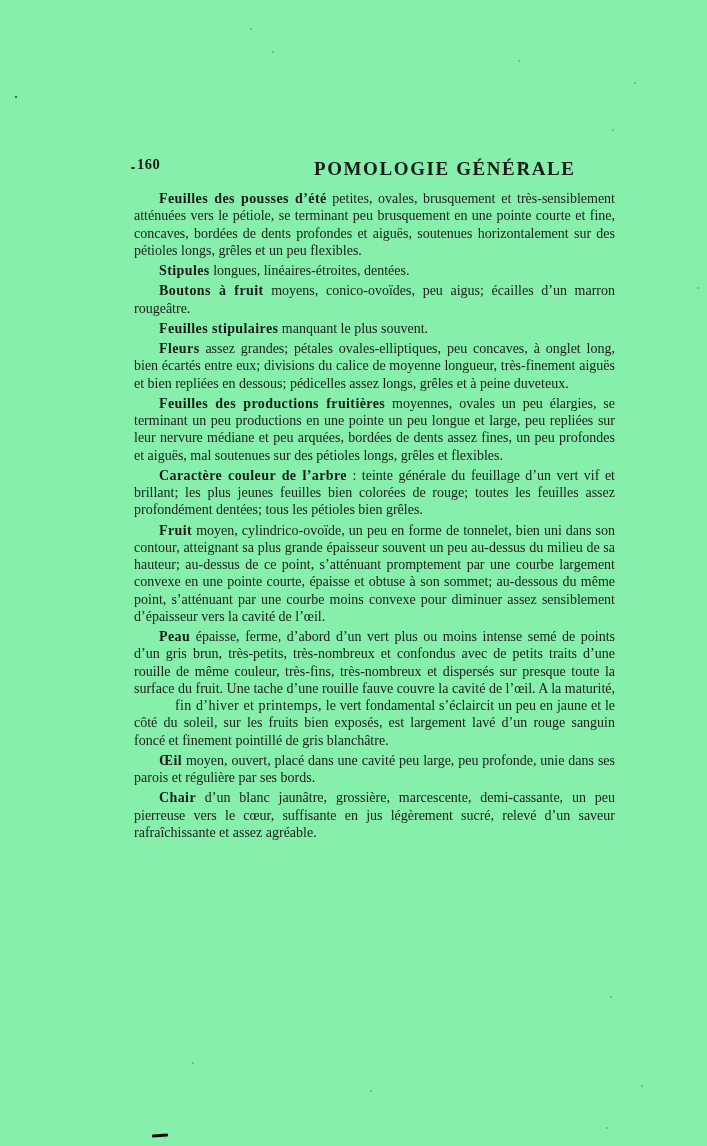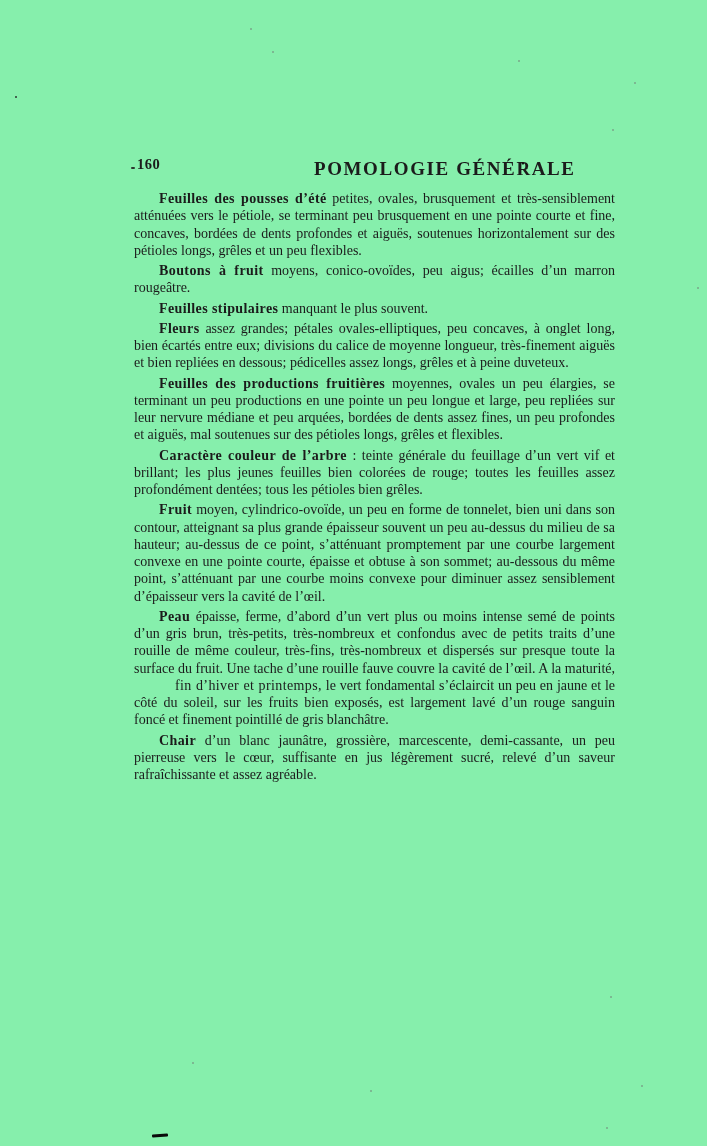--- a/index.html
+++ b/index.html
@@ -50,27 +50,29 @@
 <body>
 
 <div class="page">
 
   <div class="page-number">160</div>
   <div class="running-title">POMOLOGIE GÉNÉRALE</div>
   <div class="header-mark">•</div>
 
   <div class="content">
     <p><b class="lead">Feuilles des pousses d’été</b><span> petites, ovales, brusquement et très-sensiblement atténuées vers le pétiole, se terminant peu brusquement en une pointe courte et fine, concaves, bordées de dents profondes et aiguës, soutenues horizontalement sur des pétioles longs, grêles et un peu flexibles.</span><b class="inline-bold"></b><span></span></p>
+    <p><b class="lead">Stipules</b><span> longues, linéaires-étroites, dentées.</span><b class="inline-bold"></b><span></span></p>
     <p><b class="lead">Boutons à fruit</b><span> moyens, conico-ovoïdes, peu aigus; écailles d’un marron rougeâtre.</span><b class="inline-bold"></b><span></span></p>
     <p><b class="lead">Feuilles stipulaires</b><span> manquant le plus souvent.</span><b class="inline-bold"></b><span></span></p>
     <p><b class="lead">Fleurs</b><span> assez grandes; pétales ovales-elliptiques, peu concaves, à onglet long, bien écartés entre eux; divisions du calice de moyenne longueur, très-finement aiguës et bien repliées en dessous; pédicelles assez longs, grêles et à peine duveteux.</span><b class="inline-bold"></b><span></span></p>
     <p><b class="lead">Feuilles des productions fruitières</b><span> moyennes, ovales un peu élargies, se terminant un peu productions en une pointe un peu longue et large, peu repliées sur leur nervure médiane et peu arquées, bordées de dents assez fines, un peu profondes et aiguës, mal soutenues sur des pétioles longs, grêles et flexibles.</span><b class="inline-bold"></b><span></span></p>
     <p><b class="lead">Caractère couleur de l’arbre</b><span> : teinte générale du feuillage d’un vert vif et brillant; les plus jeunes feuilles bien colorées de rouge; toutes les feuilles assez profondément dentées; tous les pétioles bien grêles.</span><b class="inline-bold"></b><span></span></p>
     <p><b class="lead">Fruit</b><span> moyen, cylindrico-ovoïde, un peu en forme de tonnelet, bien uni dans son contour, atteignant sa plus grande épaisseur souvent un peu au-dessus du milieu de sa hauteur; au-dessus de ce point, s’atténuant promptement par une courbe largement convexe en une pointe courte, épaisse et obtuse à son sommet; au-dessous du même point, s’atténuant par une courbe moins convexe pour diminuer assez sensiblement d’épaisseur vers la cavité de l’œil.</span><b class="inline-bold"></b><span></span></p>
     <p><b class="lead">Peau</b><span> épaisse, ferme, d’abord d’un vert plus ou moins intense semé de points d’un gris brun, très-petits, très-nombreux et confondus avec de petits traits d’une rouille de même couleur, très-fins, très-nombreux et dispersés sur presque toute la surface du fruit. Une tache d’une rouille fauve couvre la cavité de l’œil. A la maturité, </span><b class="inline-bold">fin d’hiver et printemps,</b><span> le vert fondamental s’éclaircit un peu en jaune et le côté du soleil, sur les fruits bien exposés, est largement lavé d’un rouge sanguin foncé et finement pointillé de gris blanchâtre.</span></p>
+    <p><b class="lead">Œil</b><span> moyen, ouvert, placé dans une cavité peu large, peu profonde, unie dans ses parois et régulière par ses bords.</span><b class="inline-bold"></b><span></span></p>
     <p><b class="lead">Chair</b><span> d’un blanc jaunâtre, grossière, marcescente, demi-cassante, un peu pierreuse vers le cœur, suffisante en jus légèrement sucré, relevé d’un saveur rafraîchissante et assez agréable.</span><b class="inline-bold"></b><span></span></p>
   </div>
 
   <div class="speck" style="left:250px;top:28px;"></div>
   <div class="speck" style="left:272px;top:51px;"></div>
   <div class="speck" style="left:518px;top:60px;"></div>
   <div class="speck" style="left:634px;top:82px;"></div>
   <div class="speck dark" style="left:15px;top:96px;"></div>
   <div class="speck" style="left:612px;top:129px;"></div>
   <div class="speck dark" style="left:131px;top:167px;width:4px;height:2px;border-radius:1px;"></div>

